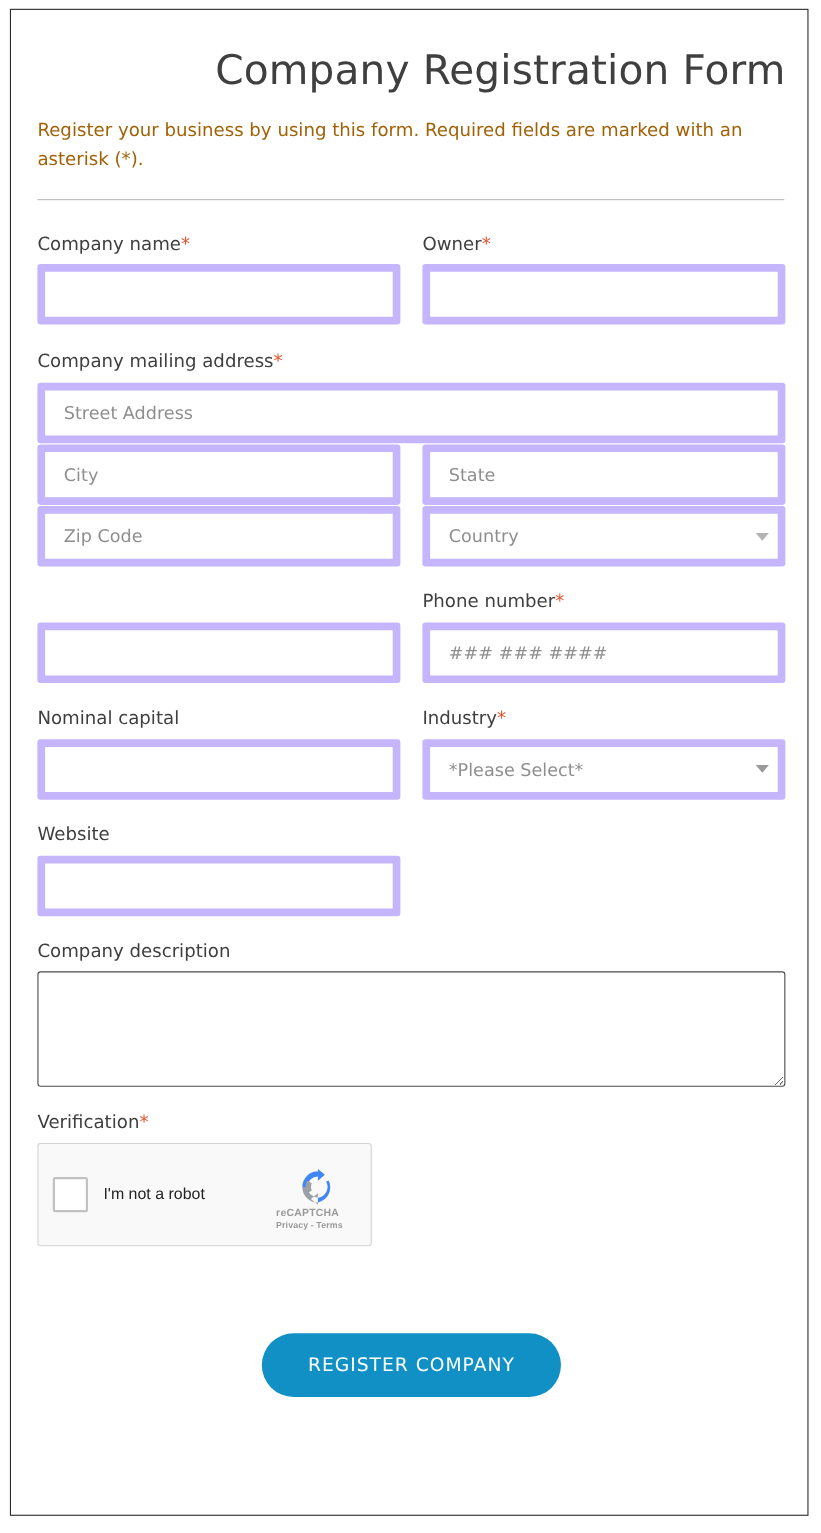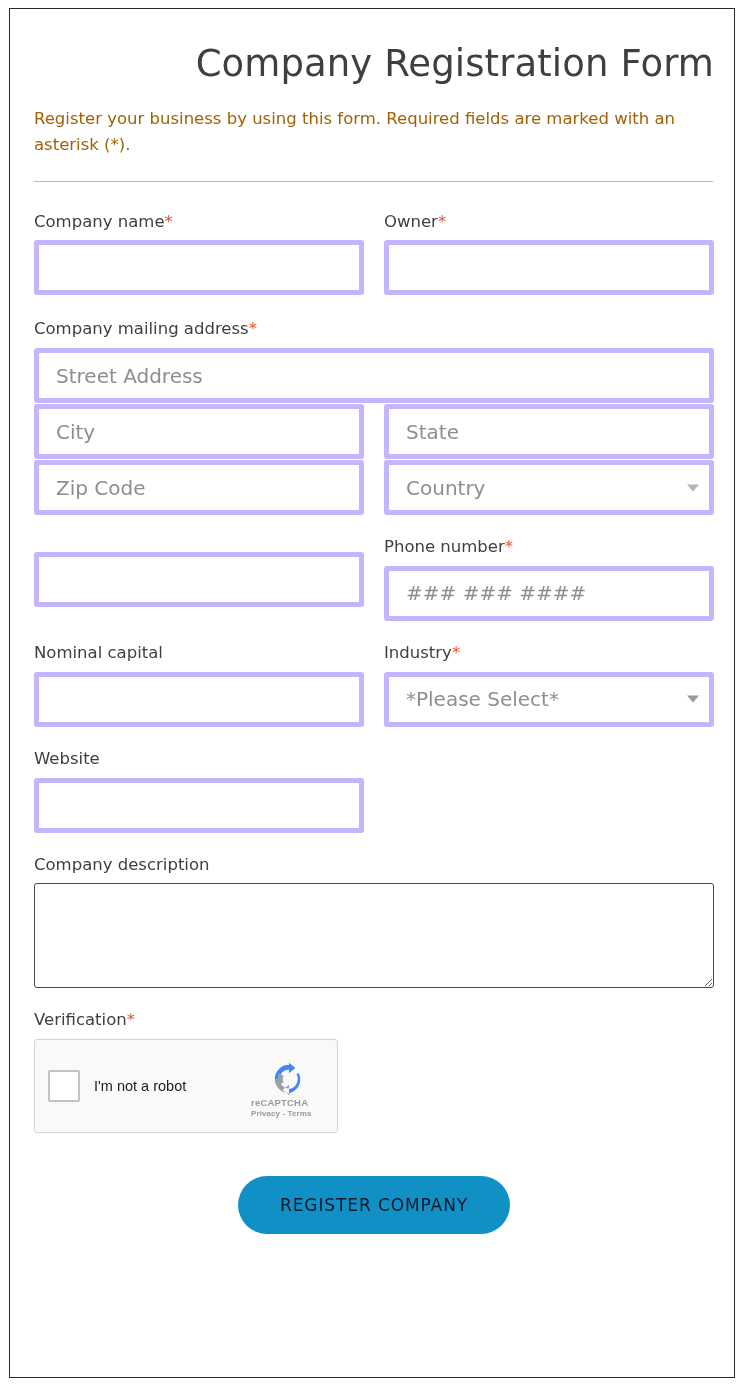--- a/index.html
+++ b/index.html
@@ -52,21 +52,21 @@
     height: 1px;
     background: #b9b9b9;
     margin: 23px 0 0 0;
     width: 679px;
   }
 
   
   .row {
     display: flex;
     gap: 20px;
-    align-items: center;
+    align-items: flex-end;
   }
   .col {
     width: 330px;
     flex: 0 0 330px;
   }
   .col-full {
     width: 680px;
     flex: 0 0 680px;
   }
 
@@ -80,25 +80,25 @@
   .req {
     color: #e8512b;
     font-size: 16.5px;
     line-height: 1;
   }
 
   .text-input {
     box-sizing: border-box;
     width: 100%;
     height: 55px;
-    border: 5px solid #c4b5fd;
+    border: 7px solid #c4b5fd;
     border-radius: 3px;
     background: #ffffff;
     font-family: inherit;
-    font-size: 20px;
+    font-size: 16px;
     color: #333333;
     padding: 11px 17px;
     outline: none;
     display: block;
   }
   .text-input::placeholder {
     color: #8e8e8e;
     opacity: 1;
   }
 
@@ -204,30 +204,31 @@
 
   
   .submit-wrap {
     width: 680px;
     display: flex;
     justify-content: center;
     margin-top: 43px;
   }
   .submit-btn {
     background: #1190c6;
-    color: #0f172a;
+    color: #ffffff;
     border: none;
     border-radius: 30px;
     font-family: inherit;
     font-size: 17px;
     letter-spacing: 0.9px;
     padding: 0 42px;
     height: 58px;
     cursor: pointer;
     white-space: nowrap;
+    margin-top: 36px;
   }
 </style>
 </head>
 <body>
 
 <div class="page-frame">
   <div class="inner">
 
     <h1 class="form-title">Company Registration Form</h1>
     <p class="form-intro">Register your business by using this form. Required fields are marked with an asterisk (*).</p>

